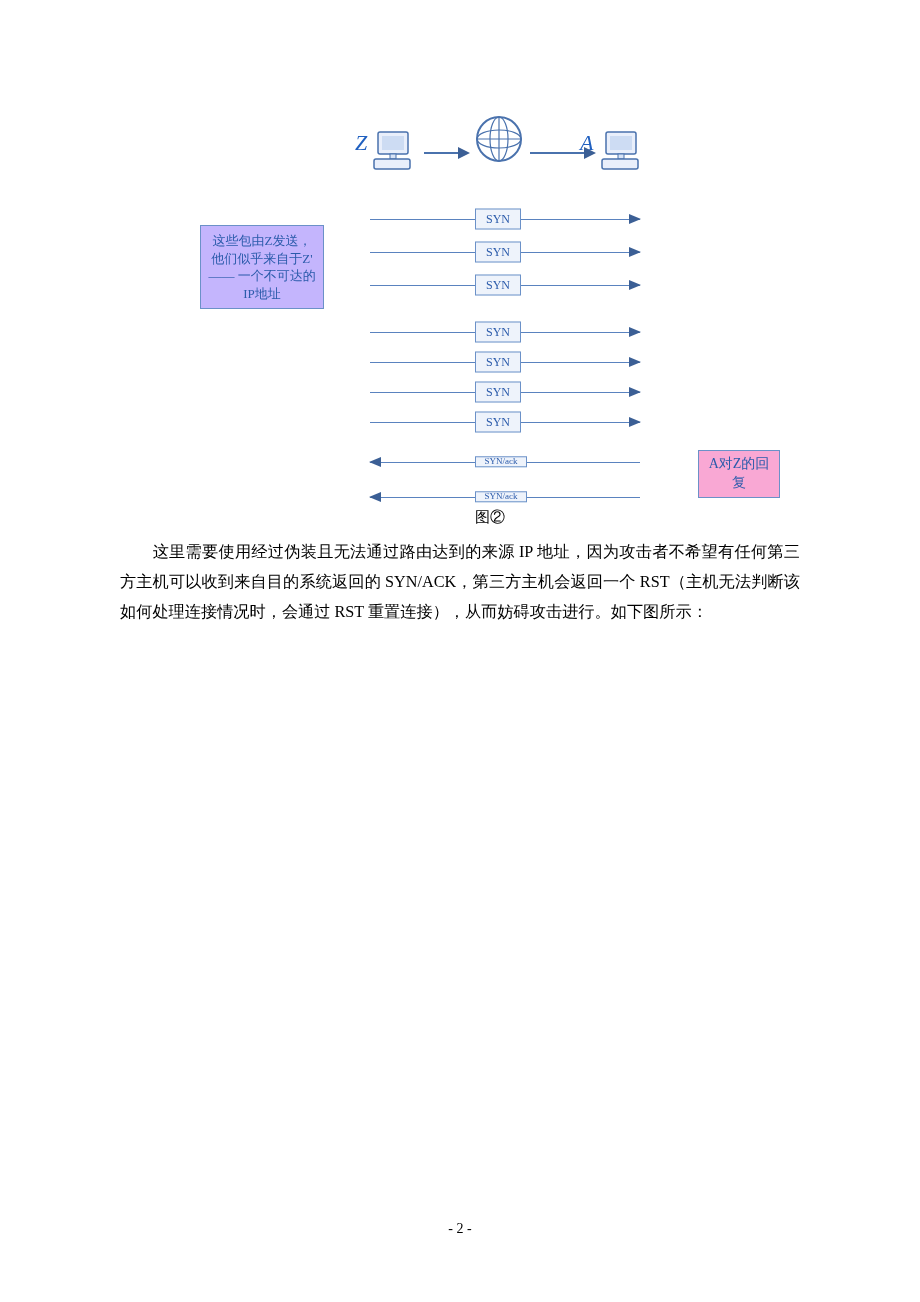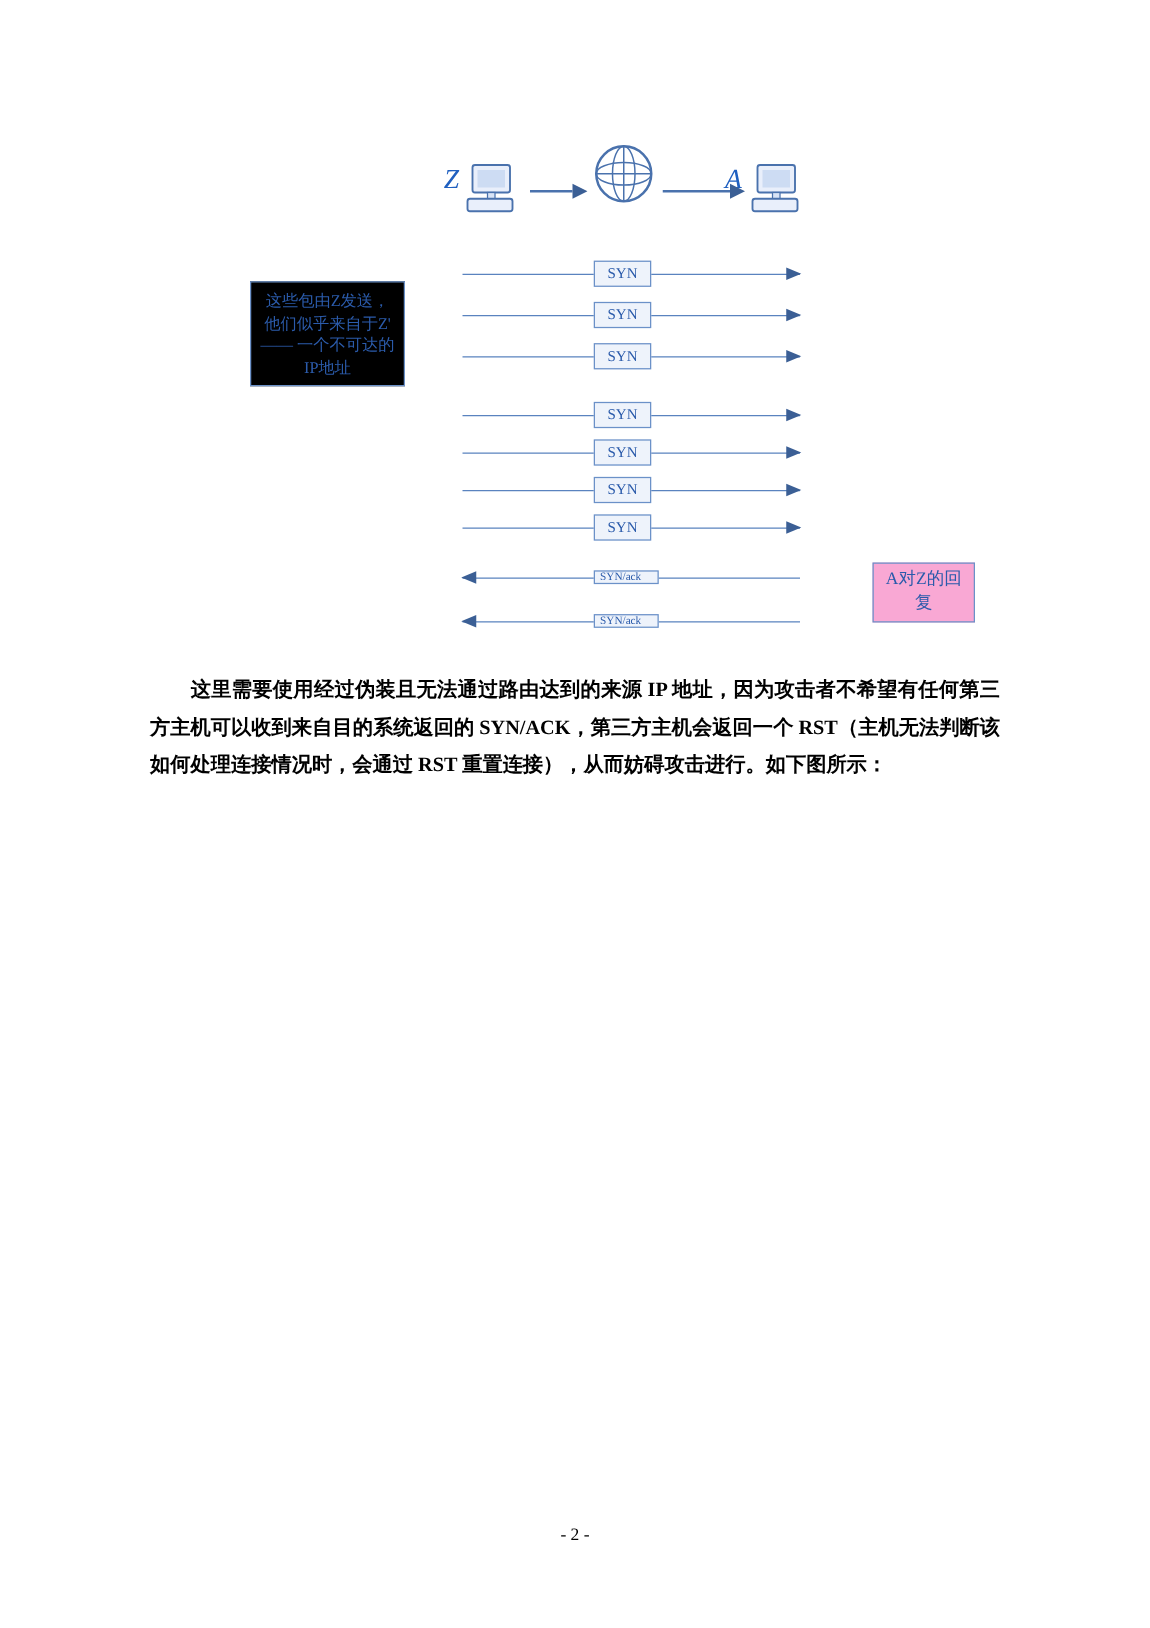--- a/index.html
+++ b/index.html
@@ -35,21 +35,21 @@
   .internet-icon { position: absolute; left: 270px; top: 0px; }
   .top-arrow {
     position: absolute;
   }
   .note-left {
     position: absolute;
     left: 0;
     top: 115px;
     width: 110px;
     border: 1px solid #6b91c8;
-    background: #000000;
+    background: #c4b5fd;
     color: #2b5bab;
     font-size: 13px;
     padding: 6px 6px;
     text-align: center;
     line-height: 1.35;
   }
   .note-right {
     position: absolute;
     right: 0;
     top: 340px;
@@ -96,41 +96,40 @@
     position: absolute;
     left: 105px;
     top: 50%;
     transform: translateY(-50%);
     background: #eef3fb;
     border: 1px solid #6b91c8;
     color: #2b5bab;
     font-size: 12px;
     padding: 2px 10px;
     font-family: "Times New Roman", serif;
-    text-align: left;
+    text-align: center;
   }
   .arrow-row.back .box {
     font-size: 9px;
     padding: 0 4px;
     line-height: 1.05;
     width: 42px;
   }
   .caption {
     position: absolute;
     top: 398px;
     left: 0; right: 0;
     text-align: center;
     font-size: 15px;
   }
   .body-text {
     font-size: 16.2px;
     line-height: 1.85;
     margin-top: 8px;
     text-align: justify;
-    font-weight: bold;
   }
   .body-text .indent {
     display: inline-block;
     width: 2em;
   }
   .page-number {
     position: absolute;
     bottom: 65px;
     left: 0; right: 0;
     text-align: center;
@@ -232,20 +231,21 @@
       <div class="line"></div>
         <div class="head-l"></div>
       <div class="box">SYN/ack</div>
     </div>
     <div class="arrow-row back" style="top:375px;">
       <div class="line"></div>
         <div class="head-l"></div>
       <div class="box">SYN/ack</div>
     </div>
 
+    <div class="caption">图②</div>
   </div>
 
   <p class="body-text">
     <span class="indent"></span><span>这里需要使用经过伪装且无法通过路由达到的来源 IP 地址，因为攻击者不希望有任何第三方主机可以收到来自目的系统返回的 SYN/ACK，第三方主机会返回一个 RST（主机无法判断该如何处理连接情况时，会通过 RST 重置连接），从而妨碍攻击进行。如下图所示：</span>
   </p>
 
   <div class="page-number">- 2 -</div>
 </div>
 
 </body></html>

